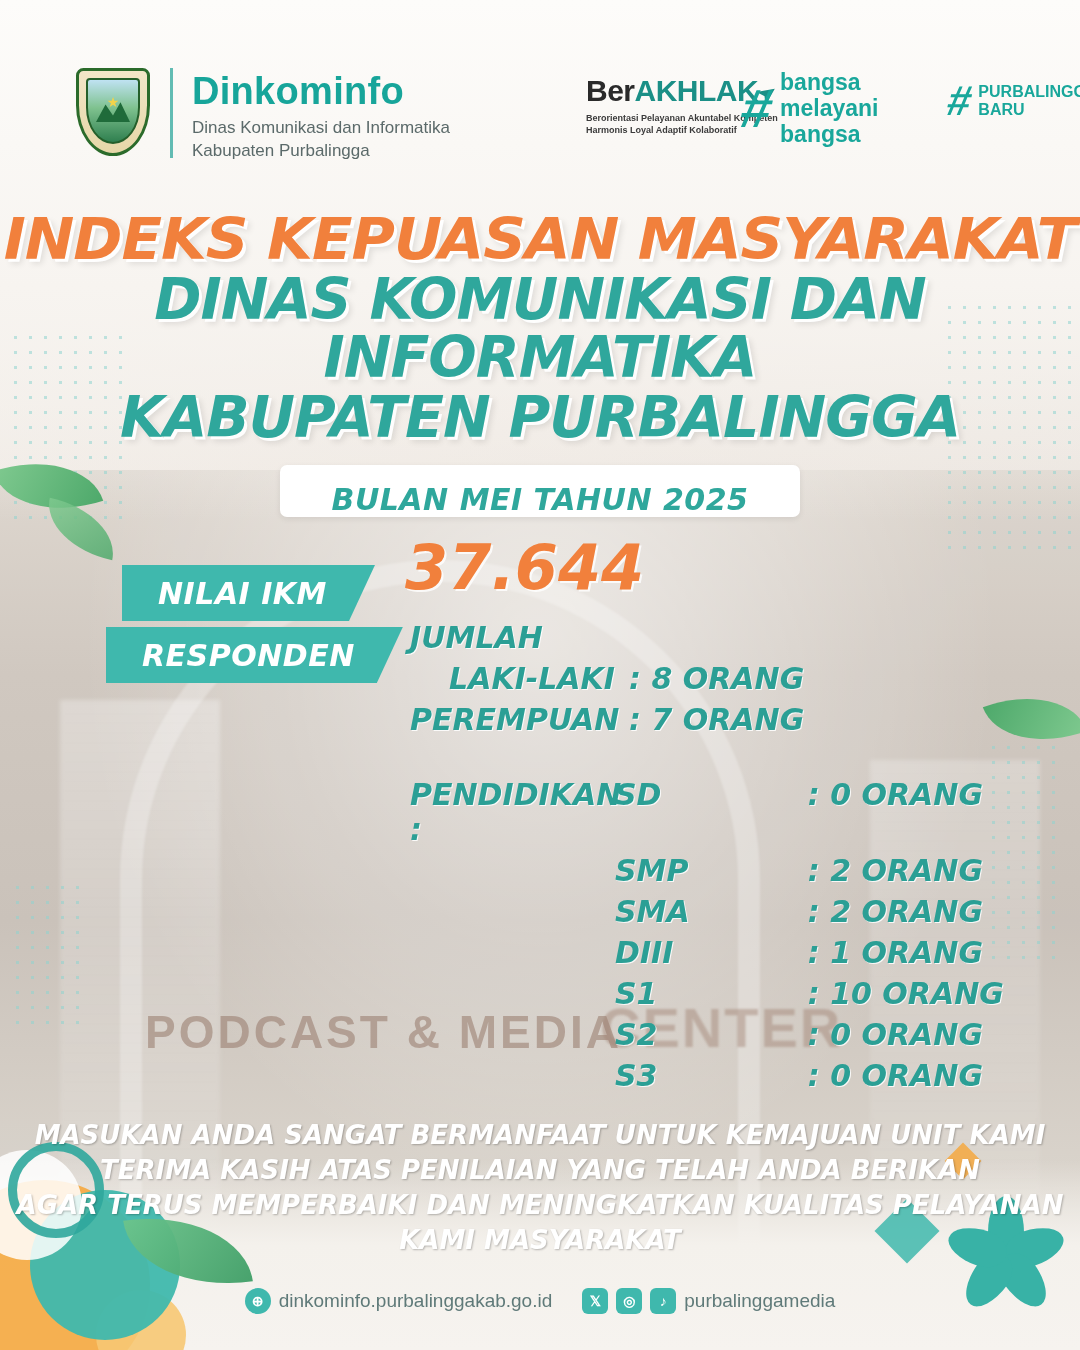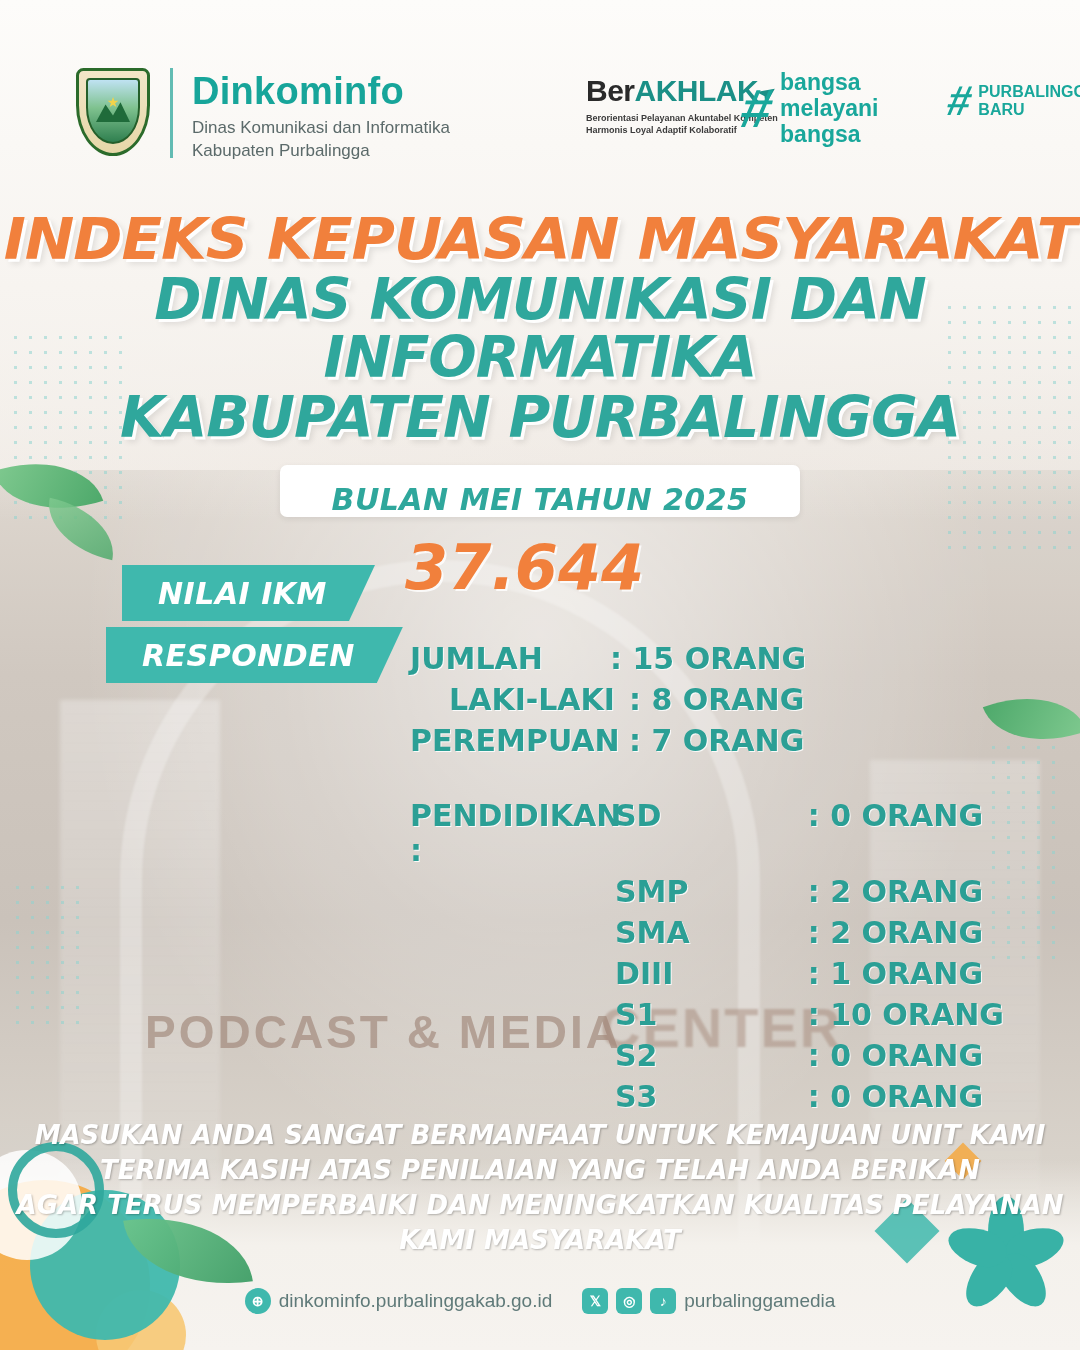--- a/index.html
+++ b/index.html
@@ -225,23 +225,22 @@
     position: absolute; left: 405px; top: 531px;
     font-family: "DejaVu Sans", sans-serif;
     font-weight: bold; font-style: italic; font-size: 62px; color: #f1803c;
     text-shadow: 2px 2px 0 rgba(255,255,255,.8);
   }
 
   
   .data {
     position: absolute; left: 410px; top: 620px; width: 600px;
     font-family: "DejaVu Sans", sans-serif;
-    font-weight: bold; color: #2b9f95;
+    font-weight: bold; font-style: italic; color: #2b9f95;
     text-shadow: 1px 1px 0 rgba(255,255,255,.85);
-    margin-top: 21px;
   }
   .row { display: flex; align-items: baseline; margin-bottom: 6px; }
   .row .k { font-size: 30px; }
   .row .v { font-size: 30px; }
   .r-jumlah .k { width: 200px; }
   .r-jumlah .v, .r-lk .v, .r-pr .v { margin-left: 0px; }
 
   .grp-gender { margin-left: 0; }
   .grp-gender .row .k { text-align: right; width: 205px; }
   .grp-gender .row .v { width: 200px; margin-left: 14px; }
@@ -371,21 +370,20 @@
     </div>
   </div>
 
   <div class="tag tag-ikm">NILAI IKM</div>
   <div class="ikm-value">37.644</div>
   <div class="tag tag-resp">RESPONDEN</div>
 
   <div class="data">
     <div class="row r-jumlah">
       <div class="k">JUMLAH</div>
-      <div class="v">: 15 ORANG</div>
     </div>
     <div class="grp-gender">
       <div class="row">
         <div class="k">LAKI-LAKI</div>
         <div class="v">: 8 ORANG</div>
       </div>
       <div class="row">
         <div class="k">PEREMPUAN</div>
         <div class="v">: 7 ORANG</div>
       </div>

